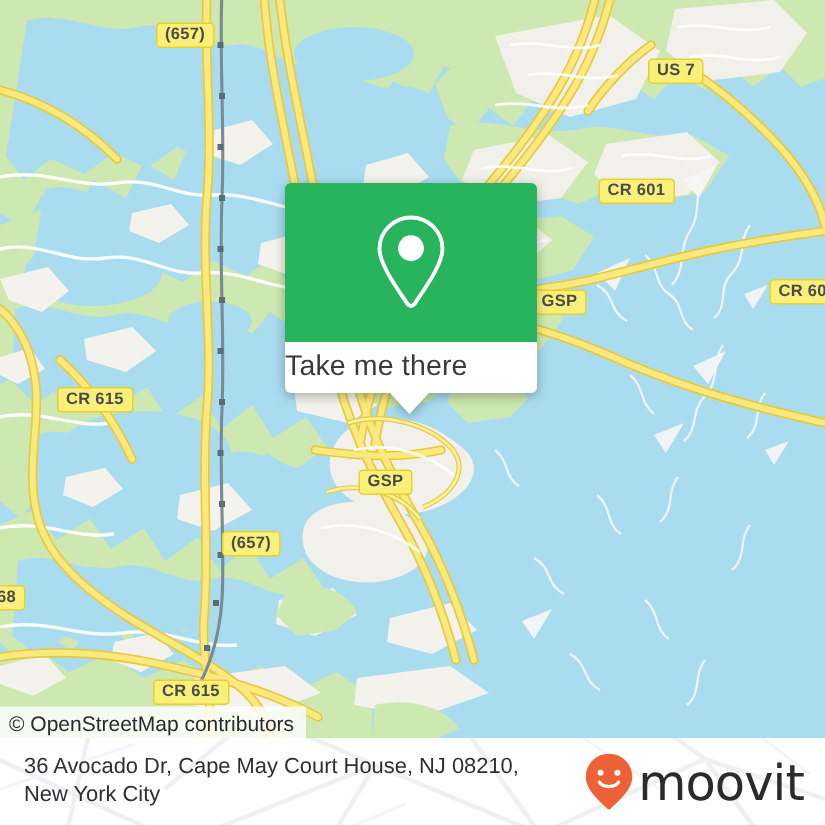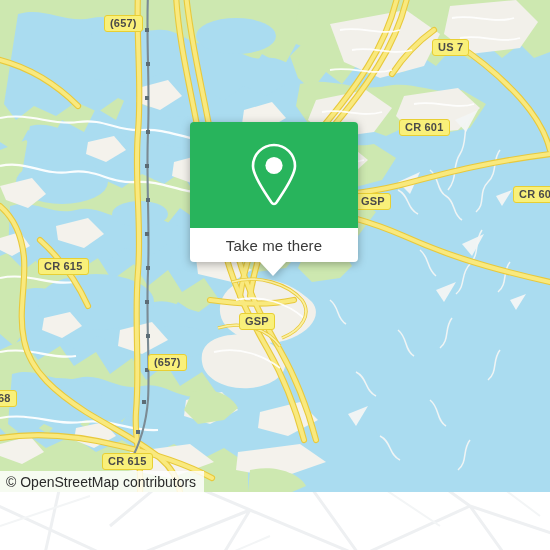--- a/index.html
+++ b/index.html
@@ -91,23 +91,23 @@
     align-items: center;
     justify-content: center;
   }
   #pin-icon { display: block; }
   #callout-action {
     background: #ffffff;
     border-radius: 0 0 4px 4px;
     height: 34px;
     display: flex;
     align-items: center;
-    justify-content: center;
+    justify-content: flex-start;
     color: #3a3a3a;
-    font-size: 15px;
+    font-size: 19px;
     font-family: "Liberation Sans", sans-serif;
     letter-spacing: 0.1px;
   }
   #callout-tail {
     position: absolute;
     left: 70px;
     top: 140px;
     width: 0;
     height: 0;
     border-left: 13px solid transparent;
@@ -399,16 +399,29 @@
                  M250,44 L360,90 M360,90 L330,110 M360,90 L470,40 M470,40 L520,110
                  M470,40 L560,70 M170,10 L250,44 M300,6 L360,90 M420,4 L470,40
                  M-10,90 L60,110 M110,60 L170,10"></path>
       </g>
       <g stroke="#f3f5f6" stroke-width="2" fill="none">
         <path d="M0,60 L90,30 M200,100 L270,70 M380,20 L440,60 M500,20 L540,50"></path>
       </g>
     </svg>
 
     <div id="footer-inner">
+      <div id="footer-address">
+        <div>36 Avocado Dr, Cape May Court House, NJ 08210,</div>
+        <div>New York City</div>
+      </div>
+      <div id="brand">
+        <svg width="34" height="40" viewBox="0 0 34 40">
+          <path d="M17 1.5 C8.4 1.5 1.5 8.4 1.5 17 C1.5 26.5 13 34.8 15.9 38.2 C16.5 38.9 17.5 38.9 18.1 38.2 C21 34.8 32.5 26.5 32.5 17 C32.5 8.4 25.6 1.5 17 1.5 Z" fill="#ec6136"></path>
+          <circle cx="11.4" cy="14.2" r="2.0" fill="#ffffff"></circle>
+          <circle cx="22.6" cy="14.2" r="2.0" fill="#ffffff"></circle>
+          <path d="M10.6 20.4 C12.6 24.4 21.4 24.4 23.4 20.4" stroke="#ffffff" stroke-width="2.2" fill="none" stroke-linecap="round"></path>
+        </svg>
+        <span id="brand-wordmark">moovit</span>
+      </div>
     </div>
   </div>
 
 </div>
 
 </body></html>

